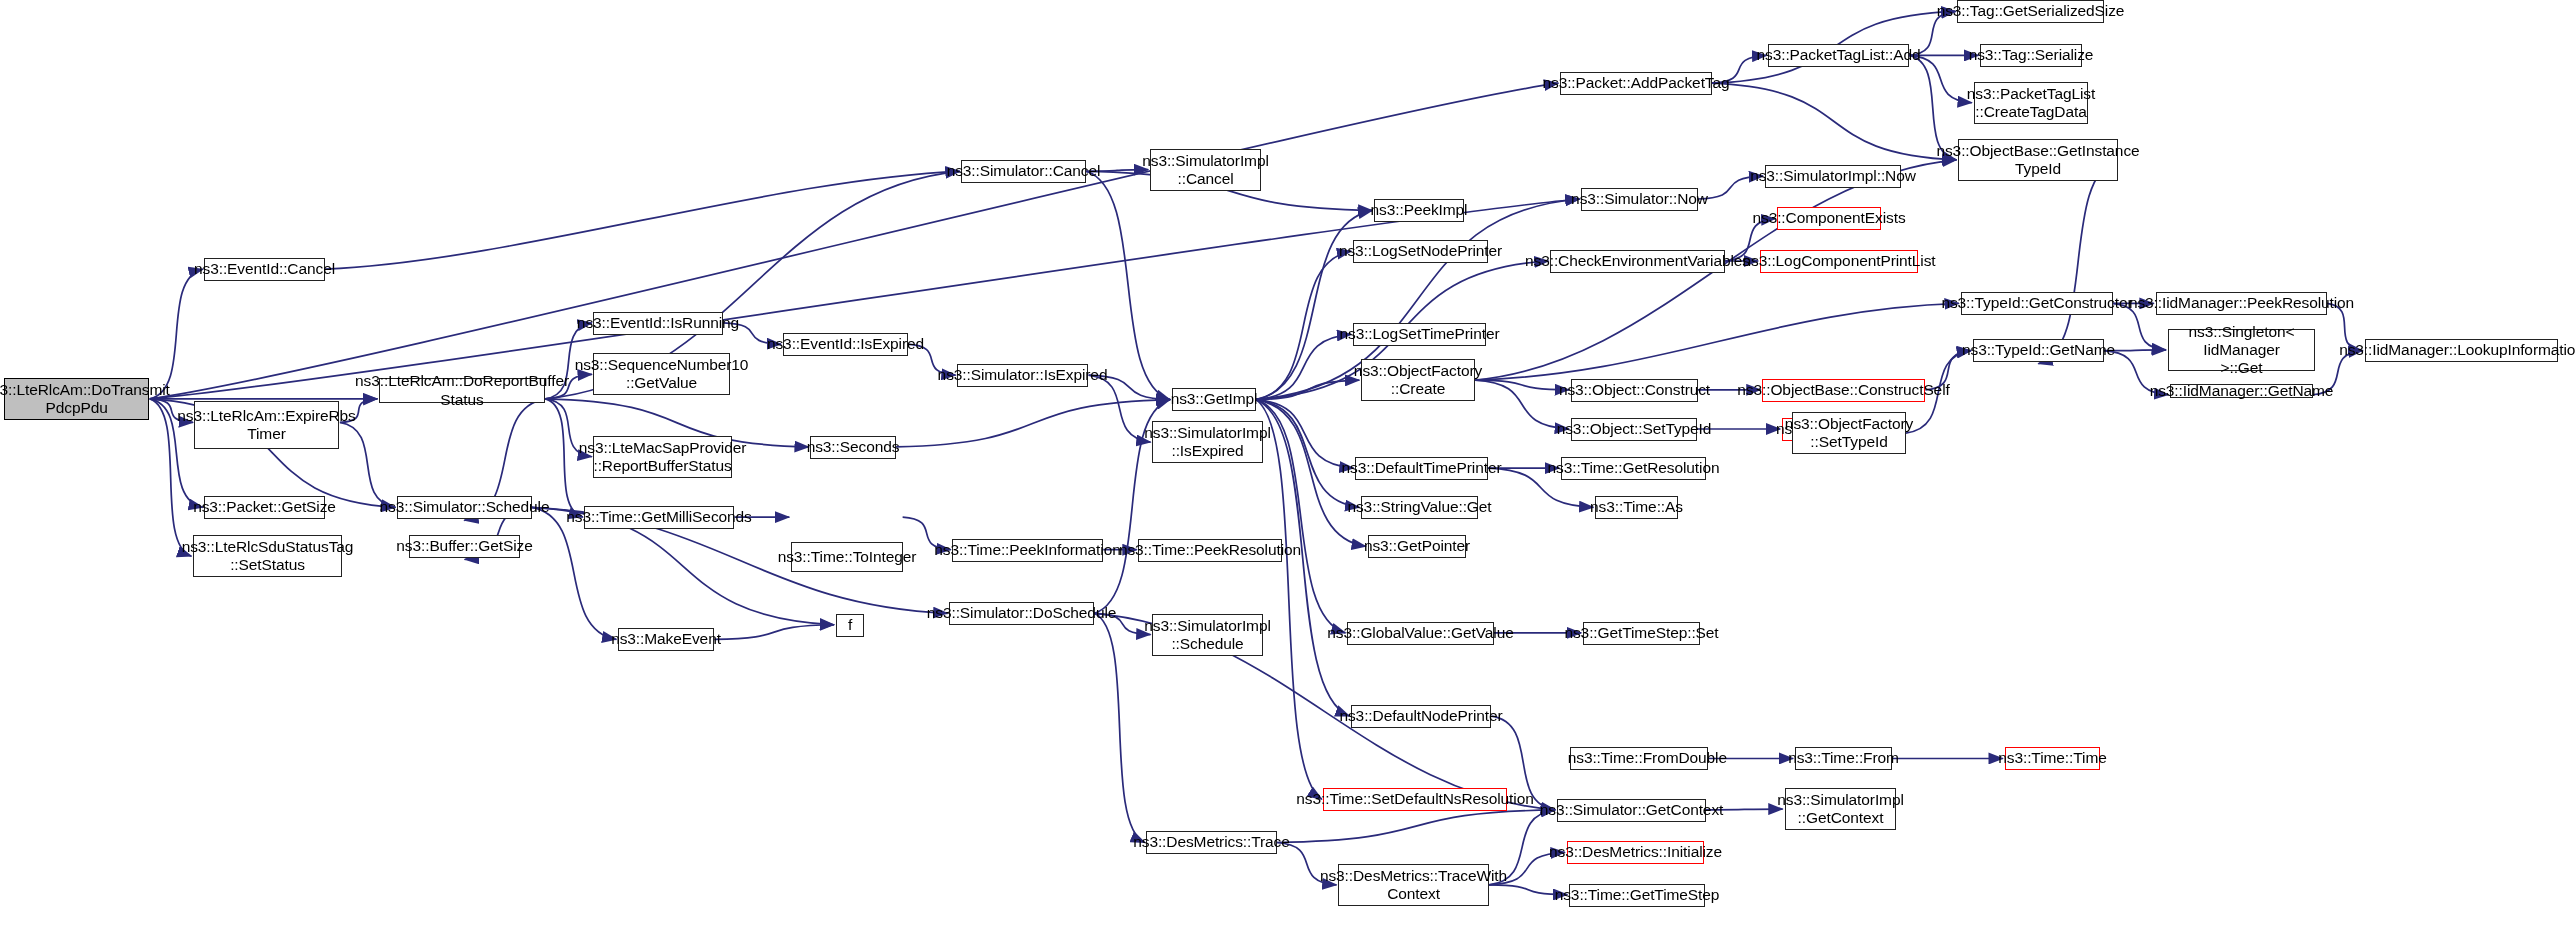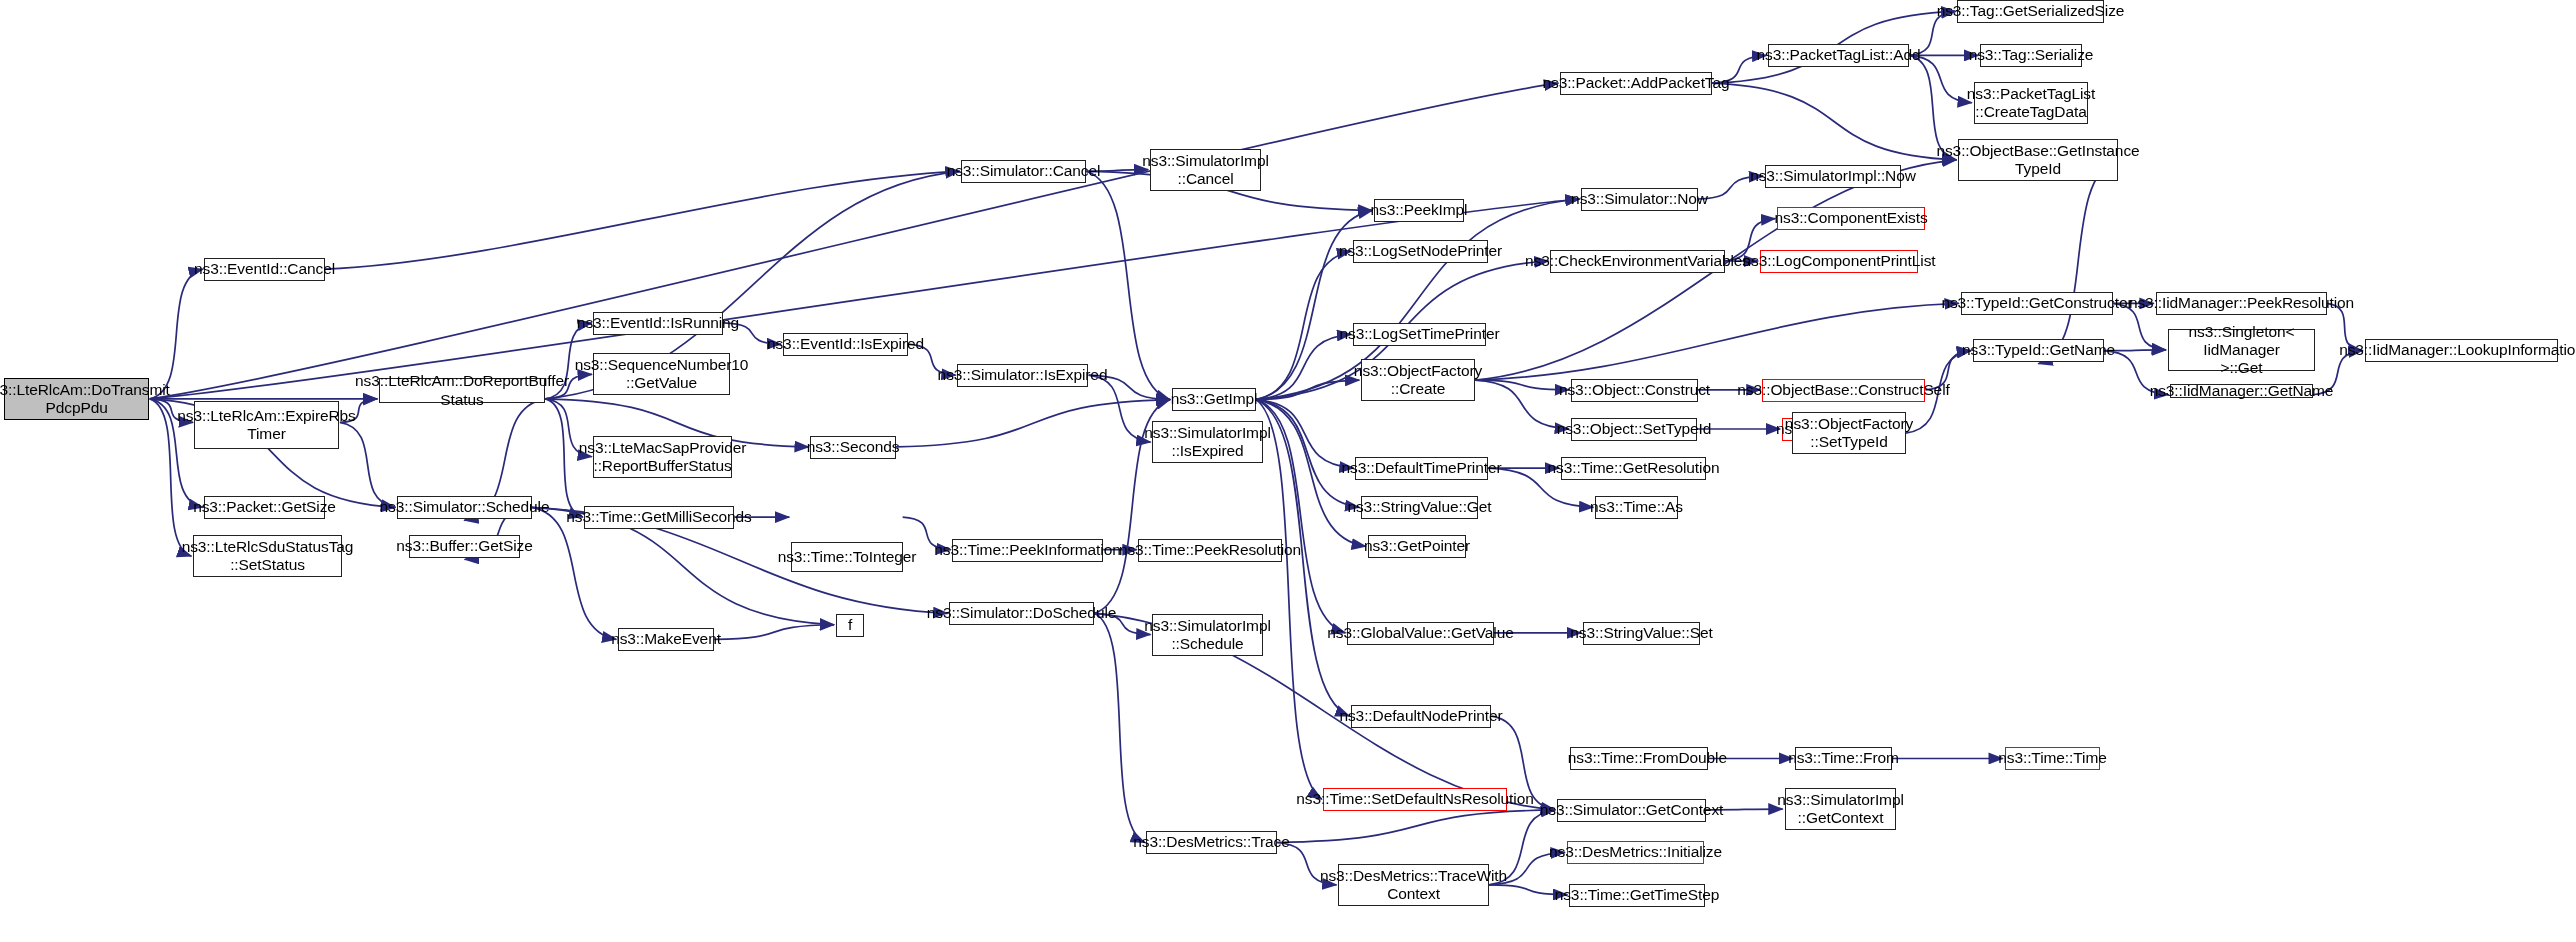--- a/index.html
+++ b/index.html
@@ -205,28 +205,28 @@
       <div class="node" style="left: 1347px; top: 622px; width: 147px; height: 23px;"><span class="node-label">ns3::GlobalValue::GetValue</span></div>
       <div class="node" style="left: 1351px; top: 705px; width: 140px; height: 23px;"><span class="node-label">ns3::DefaultNodePrinter</span></div>
       <div class="node err" style="left: 1323px; top: 788px; width: 184px; height: 23px;"><span class="node-label">ns3::Time::SetDefaultNsResolution</span></div>
       <div class="node" style="left: 1560px; top: 72px; width: 152px; height: 23px;"><span class="node-label">ns3::Packet::AddPacketTag</span></div>
       <div class="node" style="left: 1581px; top: 188px; width: 117px; height: 23px;"><span class="node-label">ns3::Simulator::Now</span></div>
       <div class="node" style="left: 1550px; top: 250px; width: 175px; height: 23px;"><span class="node-label">ns3::CheckEnvironmentVariables</span></div>
       <div class="node" style="left: 1571px; top: 379px; width: 127px; height: 23px;"><span class="node-label">ns3::Object::Construct</span></div>
       <div class="node" style="left: 1571px; top: 418px; width: 126px; height: 23px;"><span class="node-label">ns3::Object::SetTypeId</span></div>
       <div class="node" style="left: 1561px; top: 457px; width: 145px; height: 23px;"><span class="node-label">ns3::Time::GetResolution</span></div>
       <div class="node" style="left: 1595px; top: 496px; width: 83px; height: 23px;"><span class="node-label">ns3::Time::As</span></div>
-      <div class="node" style="left: 1583px; top: 622px; width: 117px; height: 23px;"><span class="node-label">ns3::StringValue::Set</span></div>
+      <div class="node" style="left: 1583px; top: 622px; width: 117px; height: 23px;"><span class="node-label">ns3::GetTimeStep::Set</span></div>
       <div class="node" style="left: 1570px; top: 747px; width: 138px; height: 23px; padding-left: 20px;"><span class="node-label">ns3::Time::FromDouble</span></div>
       <div class="node" style="left: 1557px; top: 799px; width: 149px; height: 23px;"><span class="node-label">ns3::Simulator::GetContext</span></div>
       <div class="node err" style="left: 1567px; top: 841px; width: 137px; height: 23px;"><span class="node-label">ns3::DesMetrics::Initialize</span></div>
       <div class="node" style="left: 1569px; top: 884px; width: 136px; height: 23px;"><span class="node-label">ns3::Time::GetTimeStep</span></div>
       <div class="node" style="left: 1768px; top: 44px; width: 141px; height: 23px;"><span class="node-label">ns3::PacketTagList::Add</span></div>
       <div class="node" style="left: 1765px; top: 165px; width: 136px; height: 23px;"><span class="node-label">ns3::SimulatorImpl::Now</span></div>
-      <div class="node err" style="left: 1777px; top: 207px; width: 148px; height: 23px;"><span class="node-label">ns3::ComponentExists</span></div>
+      <div class="node err" style="left: 1777px; top: 207px; width: 104px; height: 23px;"><span class="node-label">ns3::ComponentExists</span></div>
       <div class="node err" style="left: 1760px; top: 250px; width: 158px; height: 23px;"><span class="node-label">ns3::LogComponentPrintList</span></div>
       <div class="node err" style="left: 1762px; top: 379px; width: 163px; height: 23px;"><span class="node-label">ns3::ObjectBase::ConstructSelf</span></div>
       <div class="node err" style="left: 1782px; top: 418px; width: 117px; height: 23px;"><span class="node-label">ns3::Object::Check</span></div>
       <div class="node" style="left: 1792px; top: 412px; width: 114px; height: 42px;"><span class="node-label">ns3::ObjectFactory
 ::SetTypeId</span></div>
       <div class="node" style="left: 1795px; top: 747px; width: 97px; height: 23px;"><span class="node-label">ns3::Time::From</span></div>
       <div class="node" style="left: 1785px; top: 788px; width: 111px; height: 42px;"><span class="node-label">ns3::SimulatorImpl
 ::GetContext</span></div>
       <div class="node" style="left: 1957px; top: 0px; width: 147px; height: 23px;"><span class="node-label">ns3::Tag::GetSerializedSize</span></div>
       <div class="node" style="left: 1980px; top: 44px; width: 102px; height: 23px;"><span class="node-label">ns3::Tag::Serialize</span></div>

